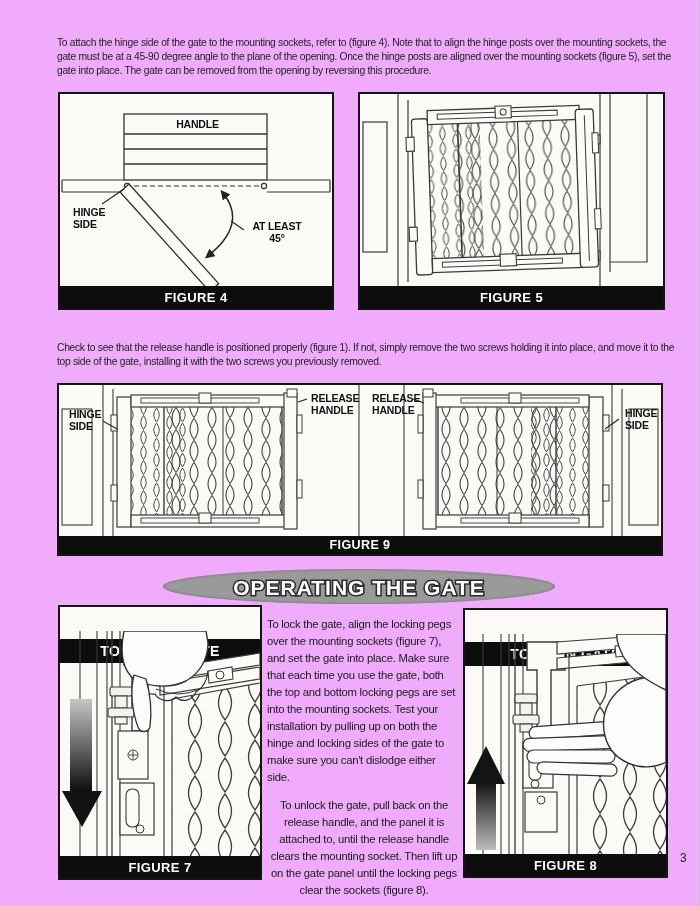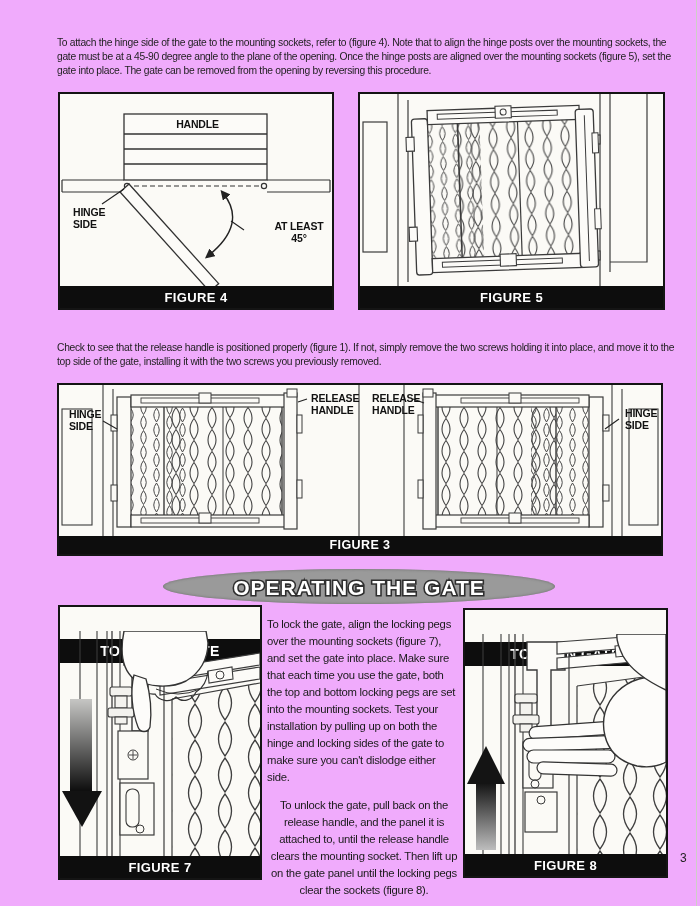--- a/index.html
+++ b/index.html
@@ -104,21 +104,21 @@
       <line x1="184" y1="136" x2="171" y2="127" stroke="#222" stroke-width="1.1"></line>
       <line x1="42" y1="110" x2="64" y2="95" stroke="#222" stroke-width="1.1"></line>
     </svg>
     <div class="figlabel center" style="left:66px;top:24px;width:143px;">
       <span>HANDLE</span>
     </div>
     <div class="figlabel" style="left:13px;top:112px;">
       <div>HINGE</div>
       <div>SIDE</div>
     </div>
-    <div class="figlabel center" style="left:185px;top:126px;width:64px;margin-left:22px;">
+    <div class="figlabel center" style="left:185px;top:126px;width:64px;">
       <div>AT LEAST</div>
       <div>45°</div>
     </div>
     <div class="figcap">
       <span>FIGURE 4</span>
     </div>
   </div>
 
   <div class="figbox" id="fig5">
     <svg width="303" height="192" viewBox="0 0 303 192">
@@ -234,21 +234,21 @@
     </div>
     <div class="figlabel" style="left:313px;top:7px;">
       <div>RELEASE</div>
       <div>HANDLE</div>
     </div>
     <div class="figlabel" style="left:566px;top:22px;">
       <div>HINGE</div>
       <div>SIDE</div>
     </div>
     <div class="figcap">
-      <span>FIGURE 3</span>
+      <span>FIGURE 9</span>
     </div>
   </div>
 
   <div id="banner">
     <svg width="392" height="35" viewBox="0 0 392 35">
       <text x="196" y="26" text-anchor="middle" font-family="Liberation Sans, sans-serif" font-size="21" font-weight="bold" letter-spacing="1" fill="#ffffff" stroke="#2e2e2e" stroke-width="3.2" paint-order="stroke">OPERATING THE GATE</text>
     </svg>
   </div>
 
   <div class="figbox" id="fig7">

